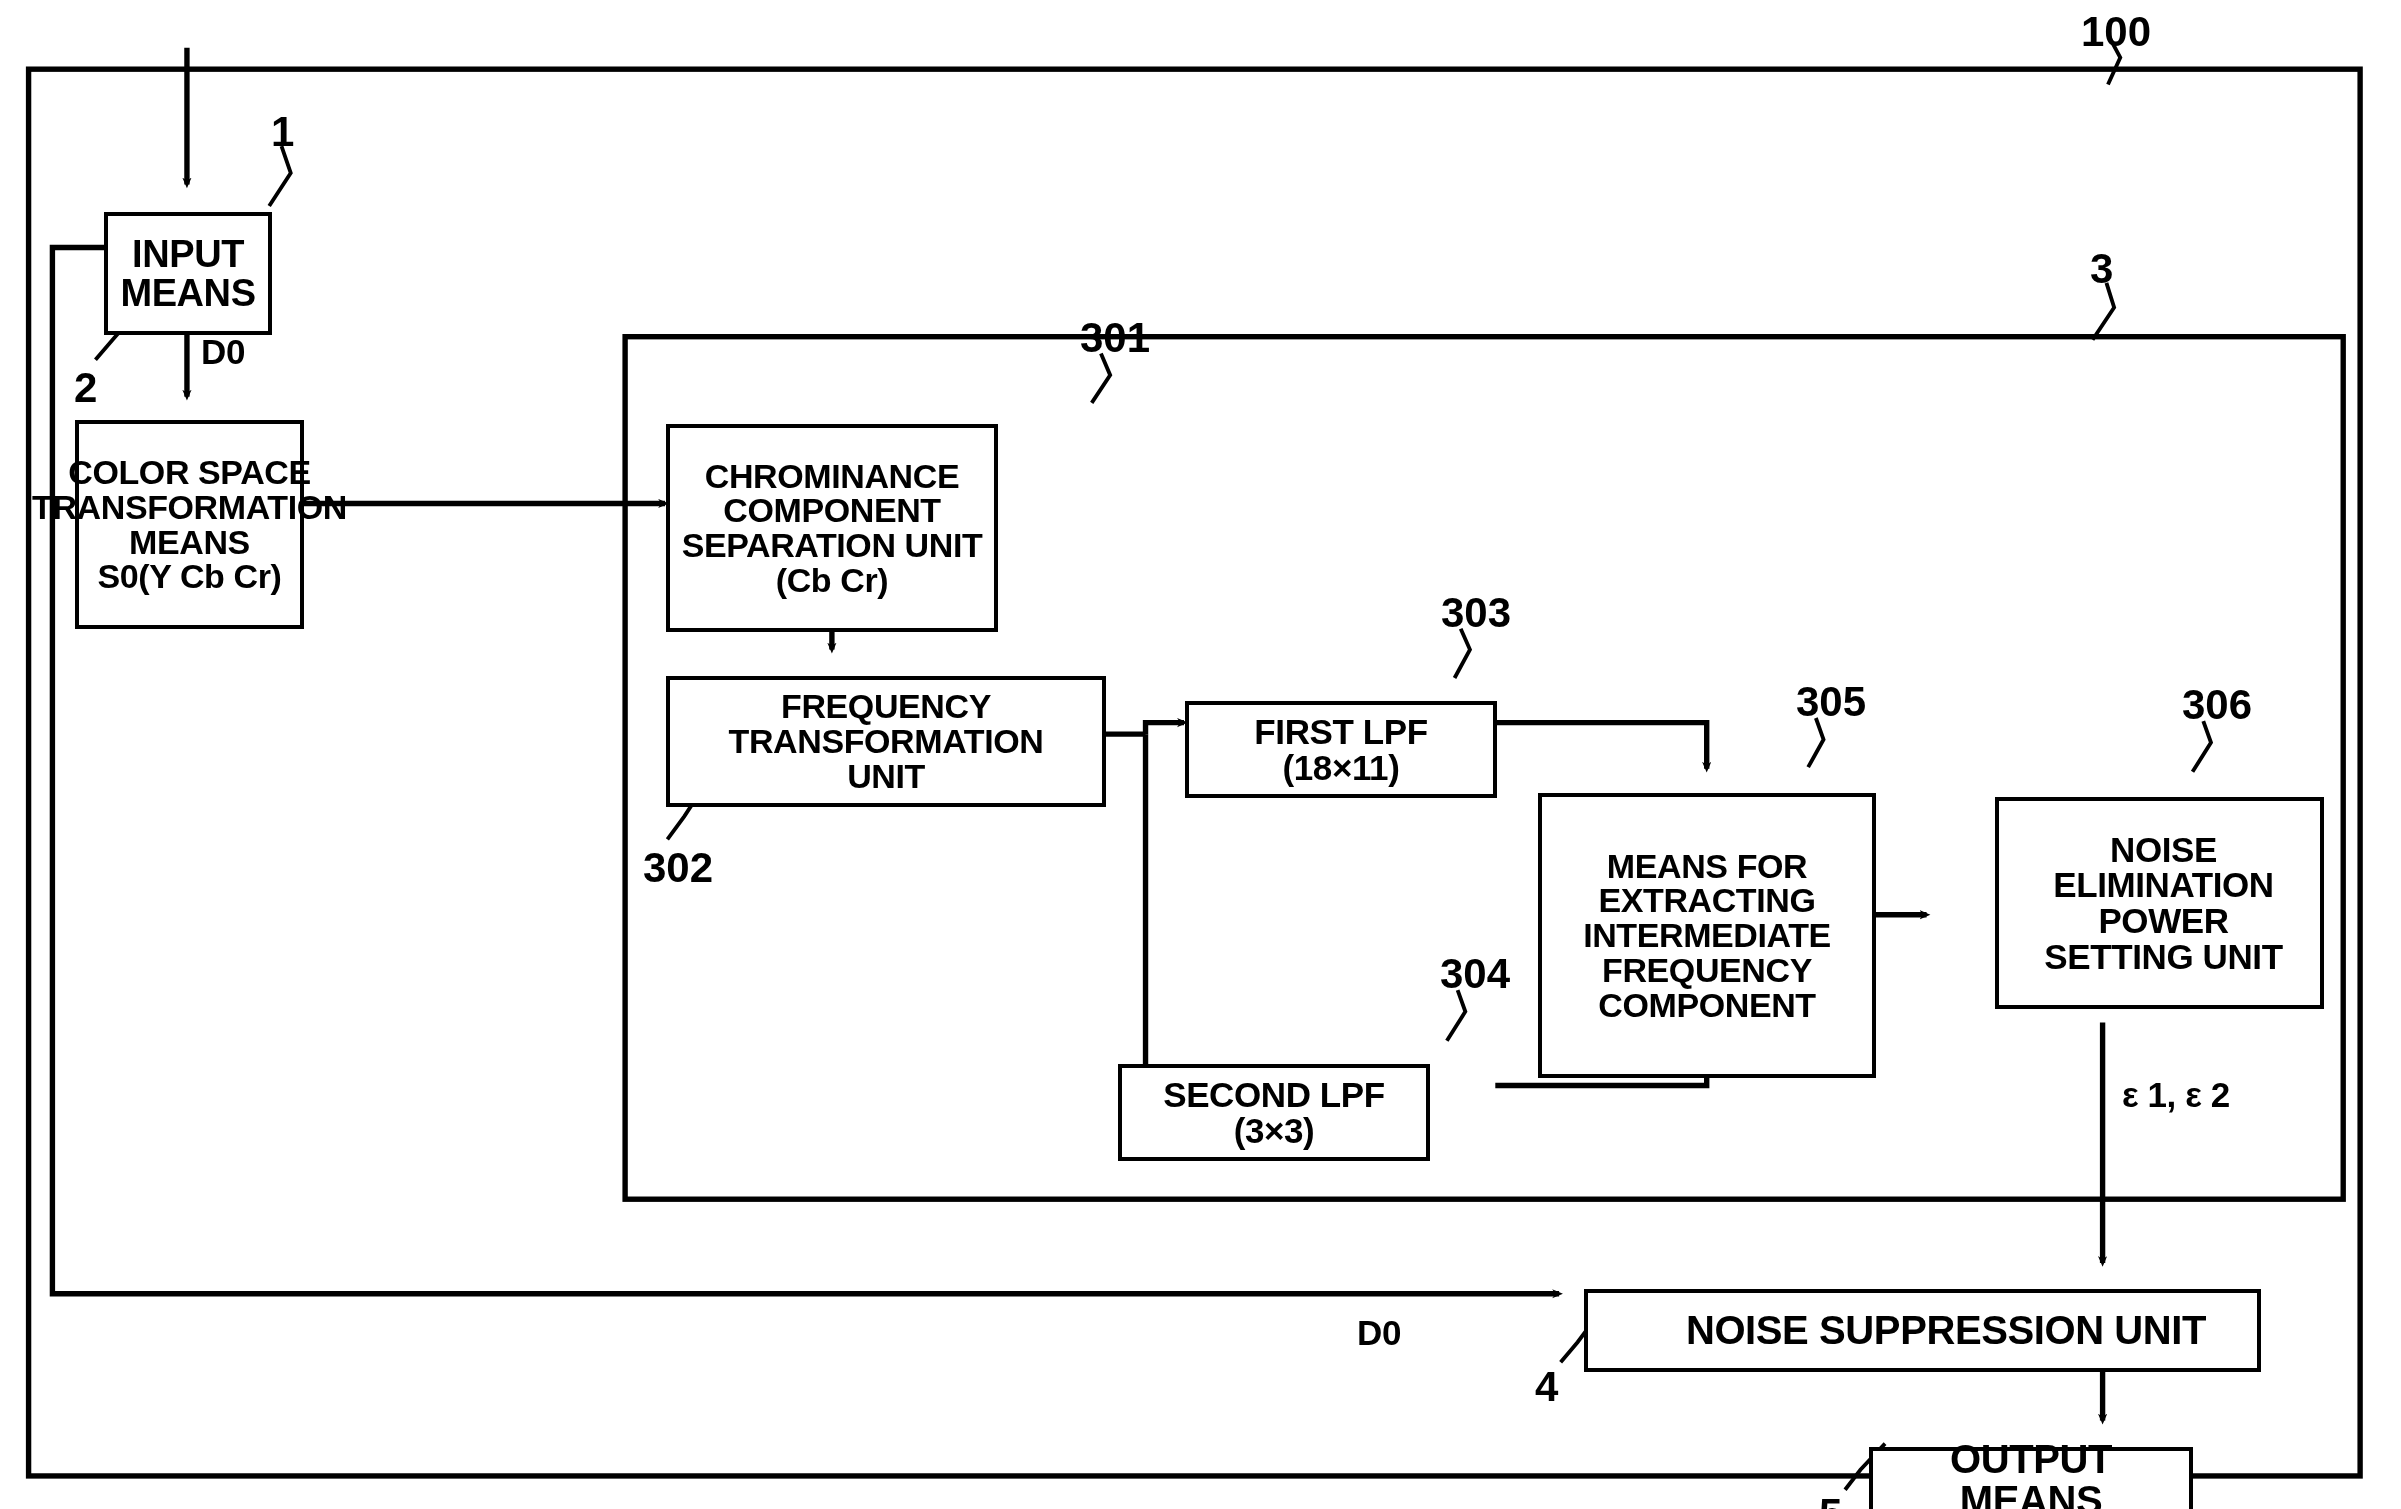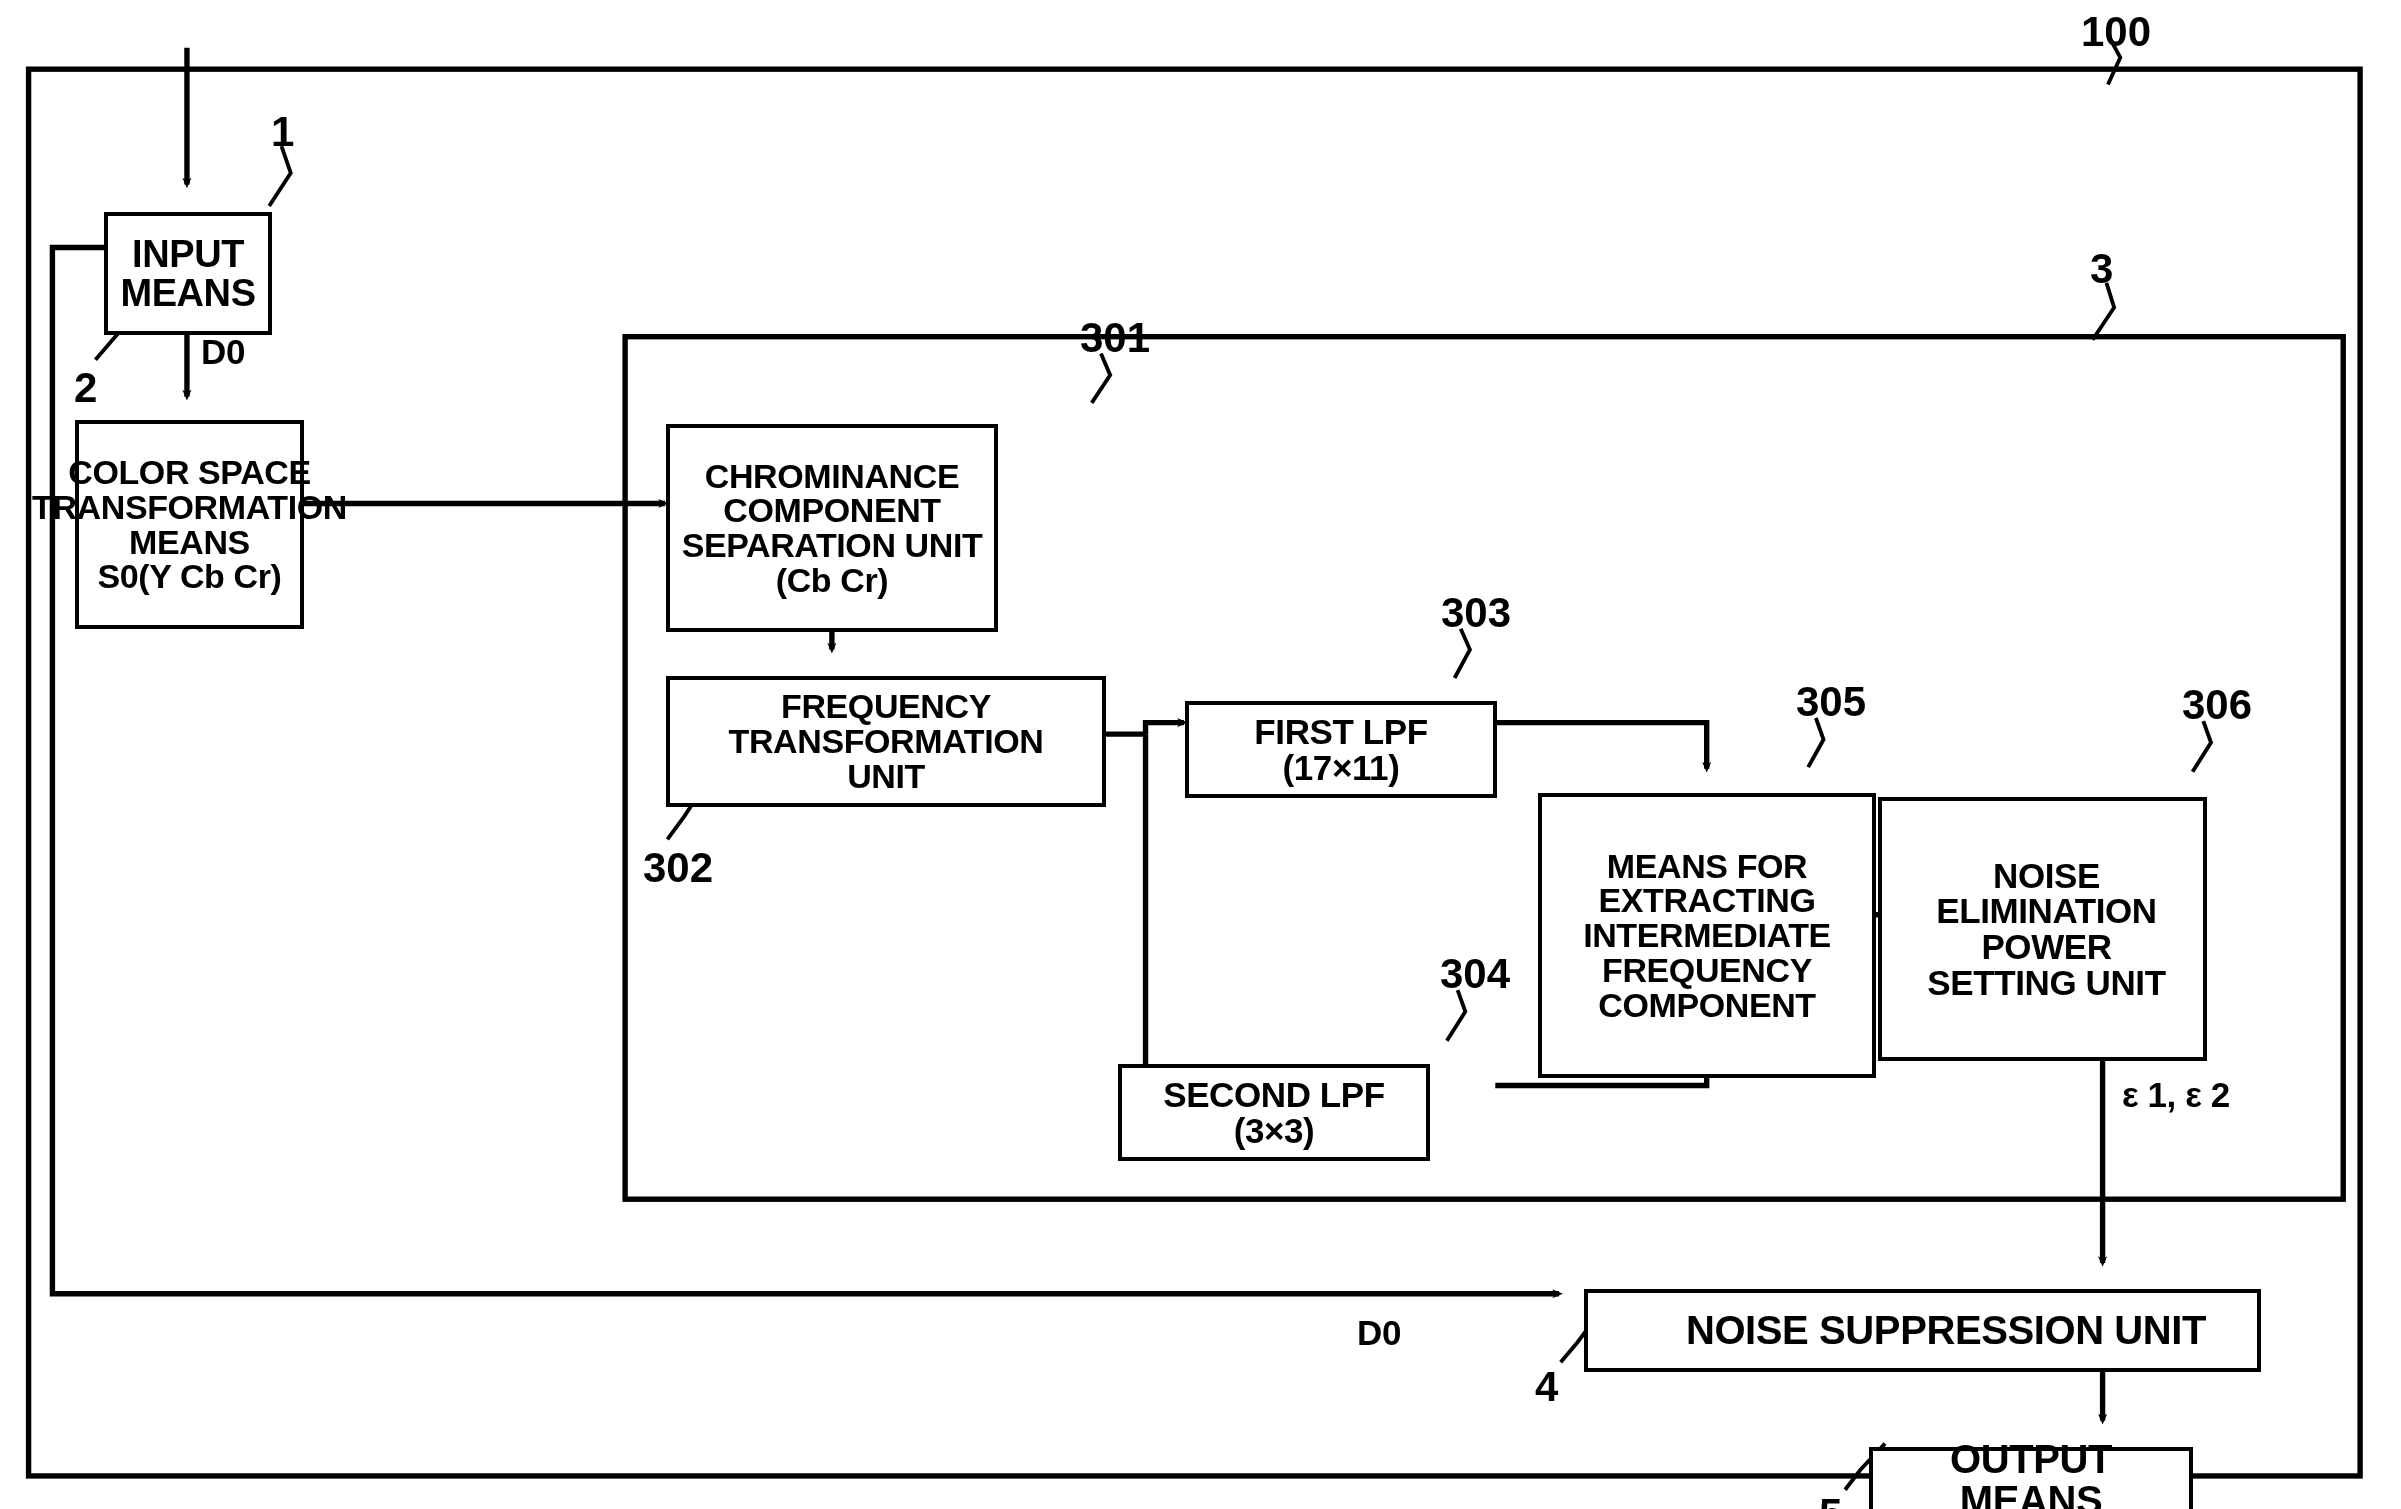--- a/index.html
+++ b/index.html
@@ -120,37 +120,37 @@
   </div>
 
   <div class="node" style="left:666px;top:652px;width:440px;height:131px;font-size:34px;">
     <span class="lbl">FREQUENCY
 TRANSFORMATION
 UNIT</span>
   </div>
 
   <div class="node" style="left:1185px;top:677px;width:312px;height:97px;font-size:35px;">
     <span class="lbl">FIRST LPF
-(17×11)</span>
+(18×11)</span>
   </div>
 
   <div class="node" style="left:1118px;top:1040px;width:312px;height:97px;font-size:35px;">
     <span class="lbl">SECOND LPF
 (3×3)</span>
   </div>
 
   <div class="node" style="left:1538px;top:769px;width:338px;height:285px;font-size:34px;">
     <span class="lbl">MEANS FOR
 EXTRACTING
 INTERMEDIATE
 FREQUENCY
 COMPONENT</span>
   </div>
 
-  <div class="node" style="left:1878px;top:773px;width:329px;height:264px;font-size:35px;padding-left:8px;">
+  <div class="node" style="left:1995px;top:773px;width:329px;height:212px;font-size:35px;padding-left:8px;">
     <span class="lbl">NOISE
 ELIMINATION
 POWER
 SETTING UNIT</span>
   </div>
 
   <div class="node" style="left:1584px;top:1265px;width:677px;height:83px;font-size:40px;padding-left:47px;">
     <span class="lbl">NOISE SUPPRESSION UNIT</span>
   </div>
 

